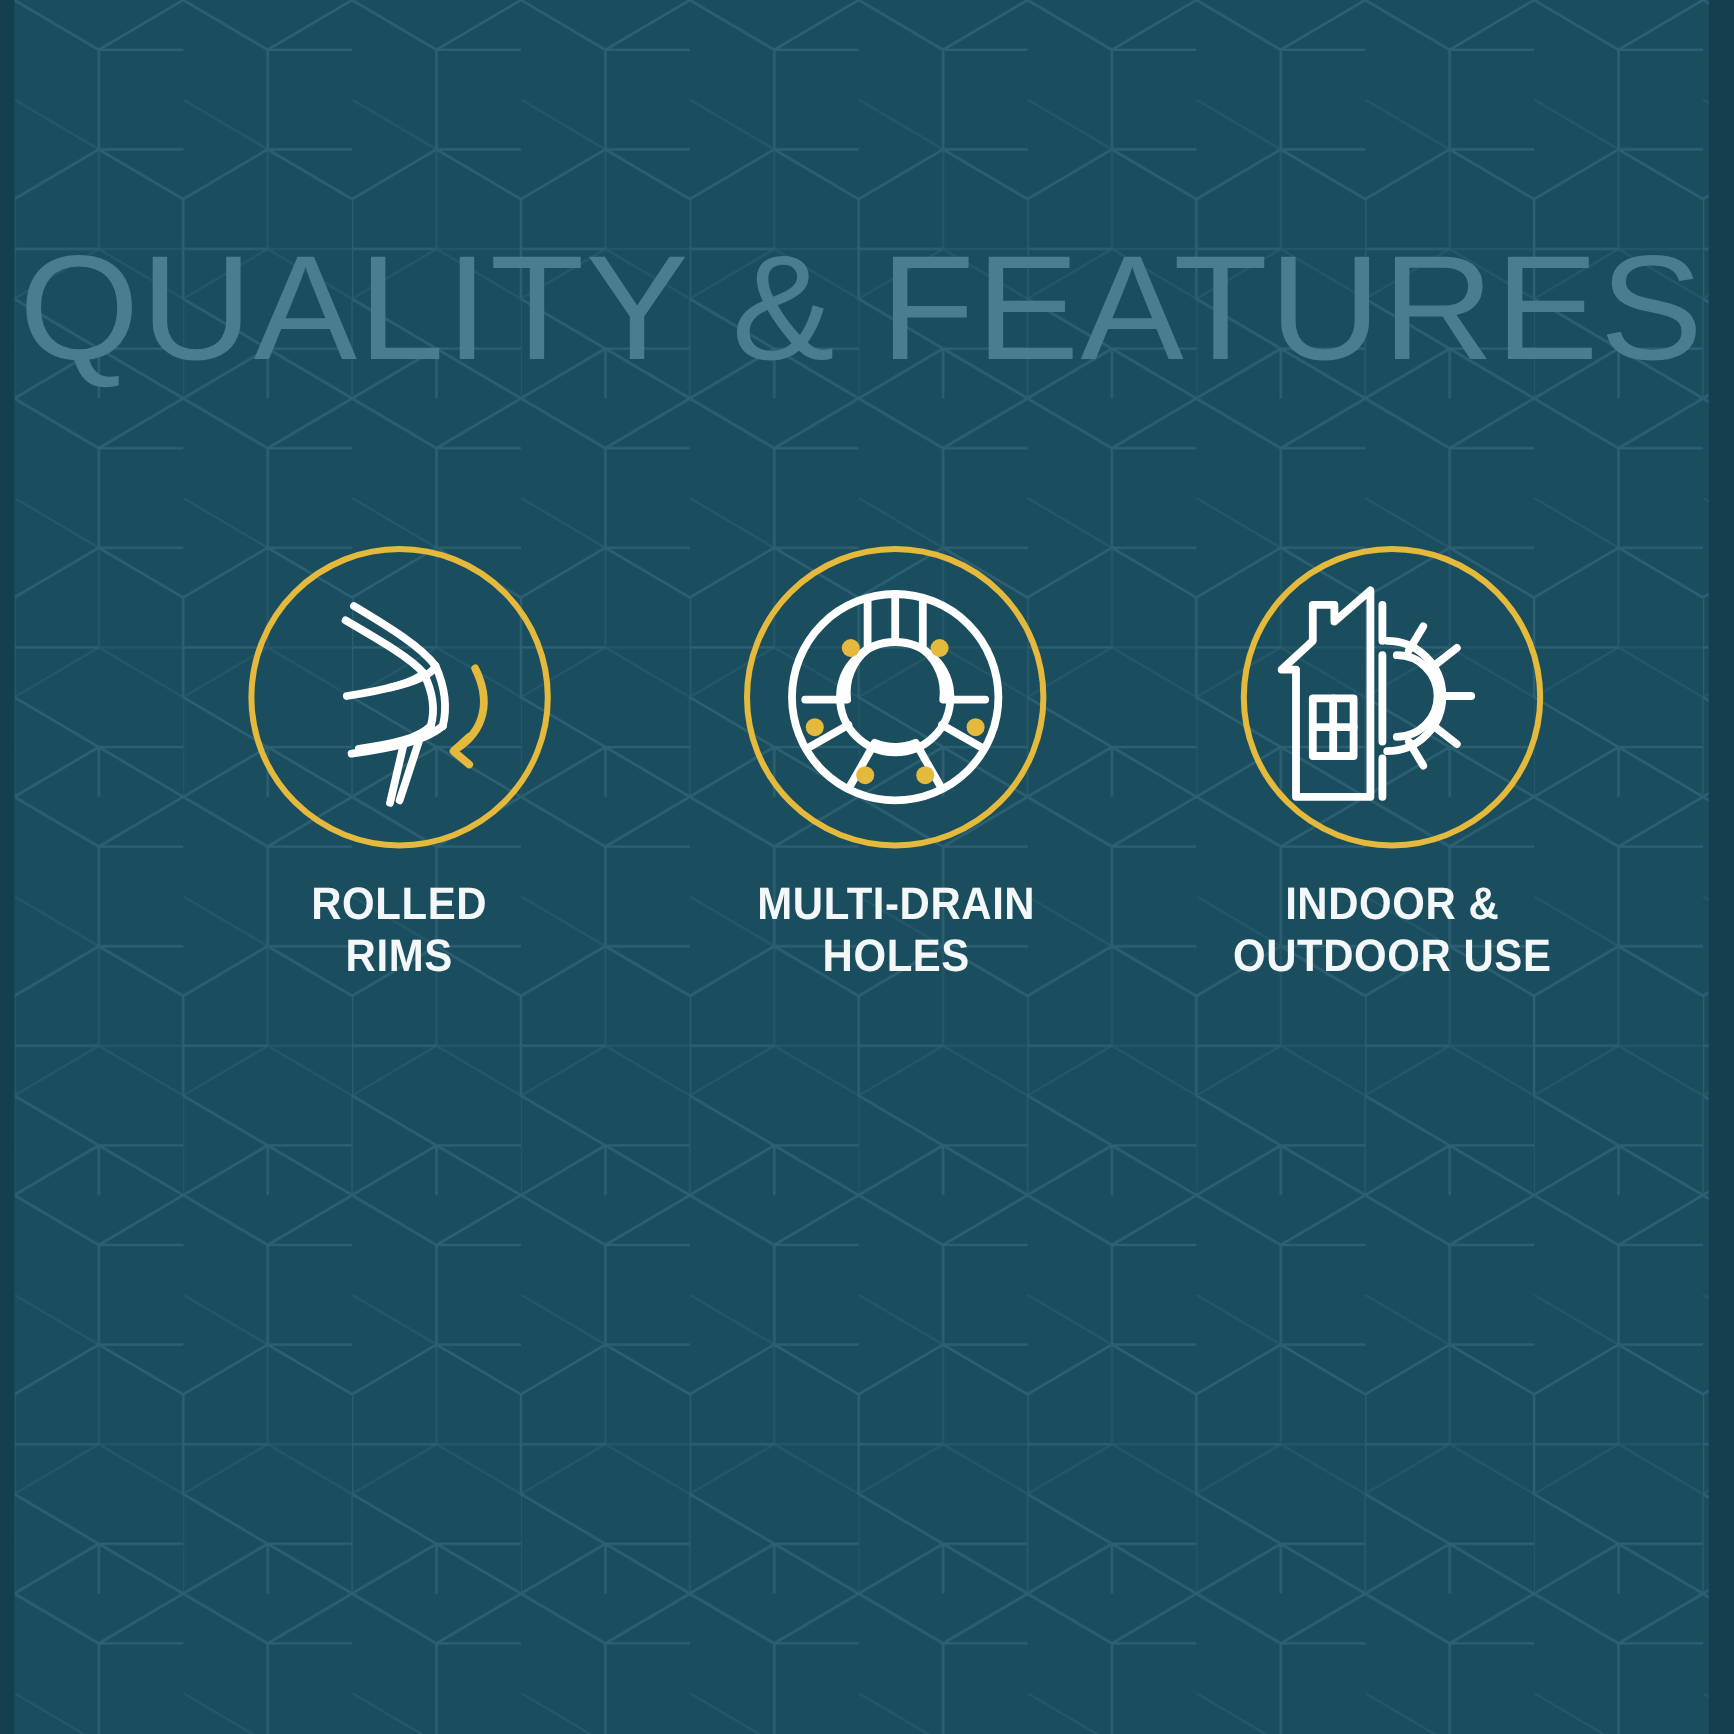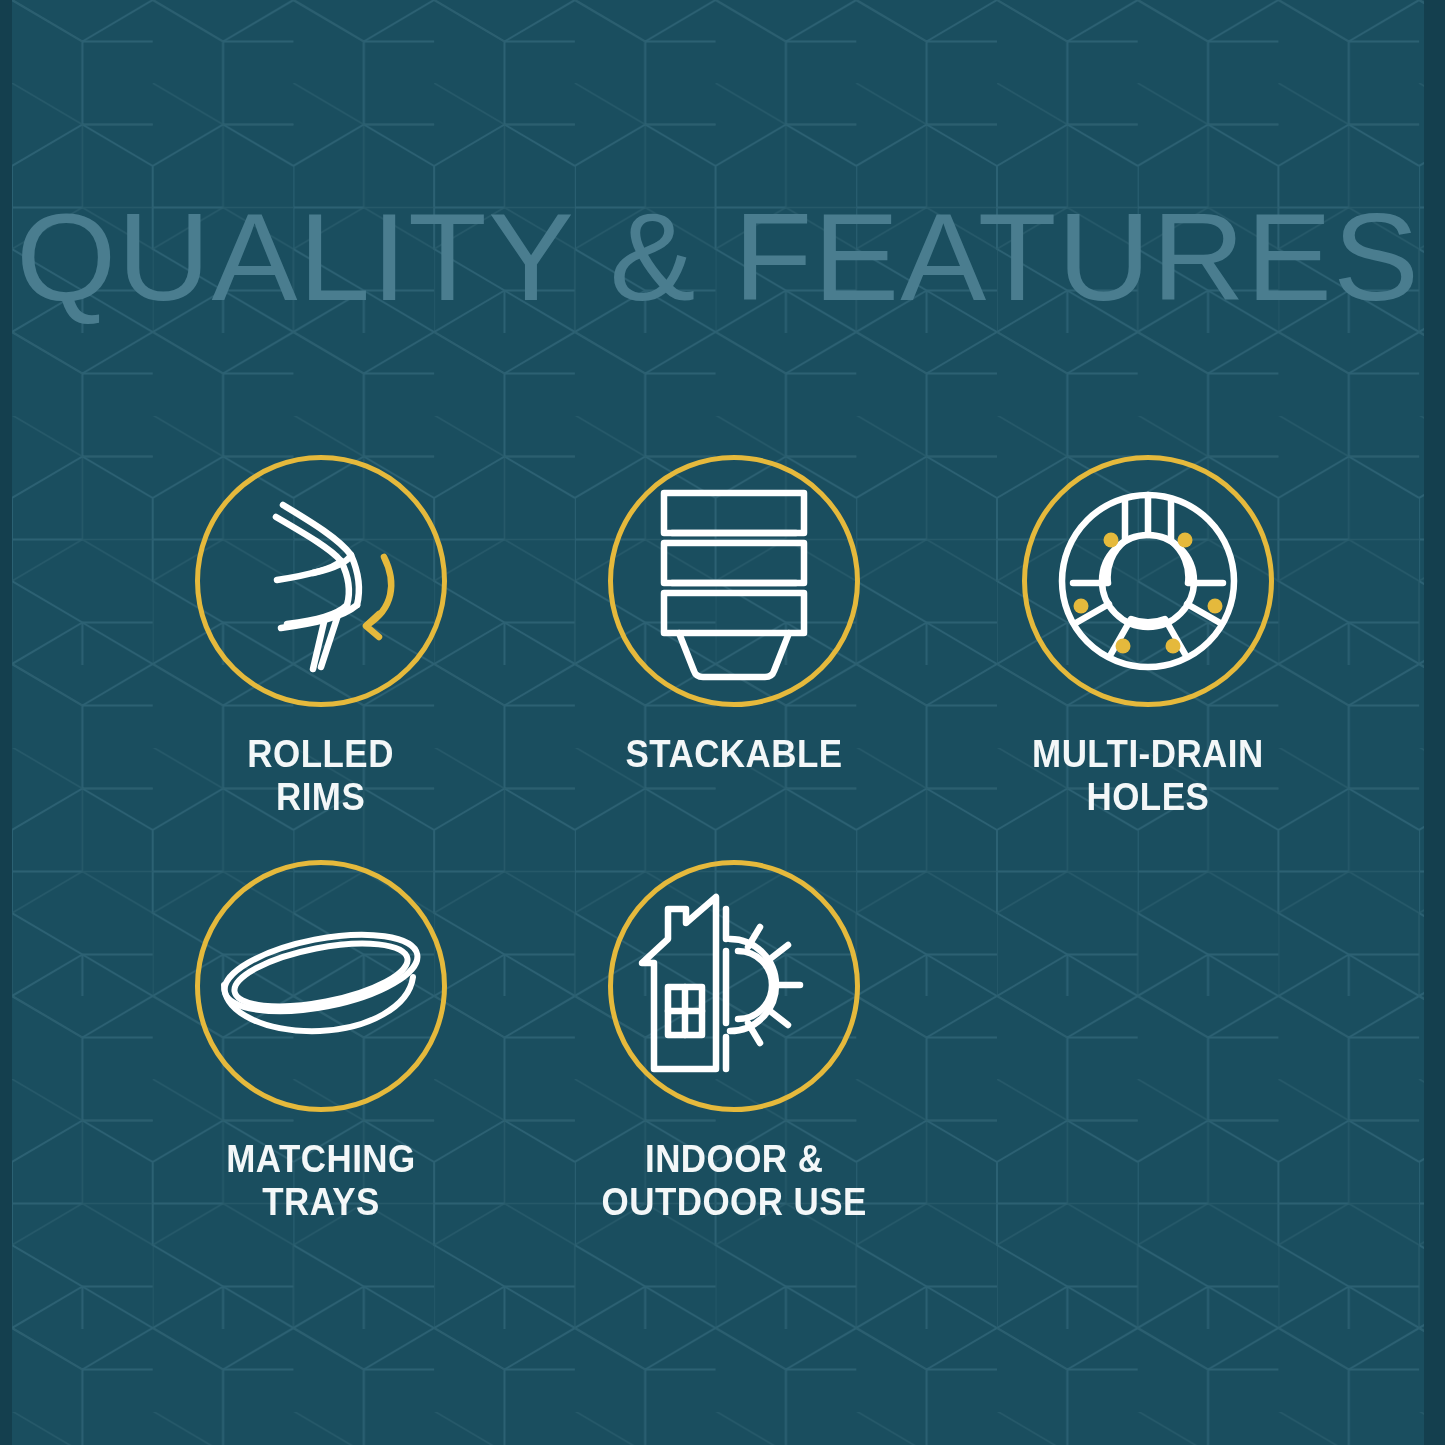--- a/index.html
+++ b/index.html
@@ -37,21 +37,21 @@
     font-weight: 300;
     letter-spacing: 1px;
     color: #4a7d8f;
     white-space: nowrap;
     font-family: "Liberation Sans", sans-serif;
     transform: scaleX(1.04);
   }
   
   #feature-grid {
     position: absolute;
-    left: 102px;
+    left: 114px;
     top: 455px;
     width: 1241px;
     display: grid;
     grid-template-columns: repeat(3, 1fr);
     grid-template-rows: repeat(2, 405px);
     justify-items: center;
   }
   .feature-cell {
     width: 100%;
     display: flex;
@@ -156,39 +156,20 @@
           <g fill="none" stroke="#e5b93c" stroke-width="6.5" stroke-linecap="round" stroke-linejoin="round">
             <path d="M163 76 C176 102 172 128 146 144"></path>
             <path d="M158 133 L145 145 L158 156"></path>
           </g>
         </svg>
       </div>
       <div class="feature-label">ROLLED
 RIMS</div>
     </div>
 
-    <div class="feature-cell">
-      <div class="icon-circle">
-        <svg width="190" height="200" viewBox="0 0 190 200">
-          <g fill="none" stroke="#ffffff" stroke-width="6.5" stroke-linejoin="round" stroke-linecap="round">
-
-            <path d="M25 12 H165 V52 H25 Z"></path>
-            <path d="M33 52 H157"></path>
-
-            <path d="M25 62 H165 V102 H25 Z"></path>
-            <path d="M33 102 H157"></path>
-
-            <path d="M25 112 H165 V152 H25 Z"></path>
-
-            <path d="M40 152 L55 190 Q57 196 64 196 H126 Q133 196 135 190 L150 152"></path>
-          </g>
-        </svg>
-      </div>
-      <div class="feature-label">STACKABLE</div>
-    </div>
 
     <div class="feature-cell">
       <div class="icon-circle">
         <svg width="190" height="190" viewBox="0 0 190 190">
           <g fill="none" stroke="#ffffff" stroke-width="6.5" stroke-linejoin="round" stroke-linecap="round">
 
             <circle cx="95" cy="95" r="86"></circle>
 
             <circle cx="95" cy="95" r="46"></circle>
 
@@ -207,36 +188,20 @@
             <circle cx="162" cy="120" r="7.5"></circle>
             <circle cx="70" cy="160" r="7.5"></circle>
             <circle cx="120" cy="160" r="7.5"></circle>
           </g>
         </svg>
       </div>
       <div class="feature-label">MULTI-DRAIN
 HOLES</div>
     </div>
 
-    <div class="feature-cell">
-      <div class="icon-circle">
-        <svg width="210" height="130" viewBox="0 0 210 130">
-          <g fill="none" stroke="#ffffff" stroke-width="6" stroke-linejoin="round" stroke-linecap="round">
-
-            <ellipse cx="105" cy="52" rx="98" ry="34" transform="rotate(-11 105 52)"></ellipse>
-
-            <ellipse cx="105" cy="54" rx="88" ry="27" transform="rotate(-11 105 54)"></ellipse>
-
-            <path d="M8 64 C8 92 50 112 104 110 C152 108 193 86 197 56"></path>
-          </g>
-        </svg>
-      </div>
-      <div class="feature-label">MATCHING
-TRAYS</div>
-    </div>
 
     <div class="feature-cell">
       <div class="icon-circle">
         <svg width="200" height="190" viewBox="0 0 200 190">
           <g fill="none" stroke="#ffffff" stroke-width="6.5" stroke-linejoin="round" stroke-linecap="round">
 
             <path d="M8 72 L34 48 L34 18 L52 18 L52 32 L82 6 L82 178 L20 178 L20 72 Z"></path>
 
             <rect x="34" y="96" width="34" height="48"></rect>
             <path d="M51 96 L51 144 M34 120 L68 120"></path>

